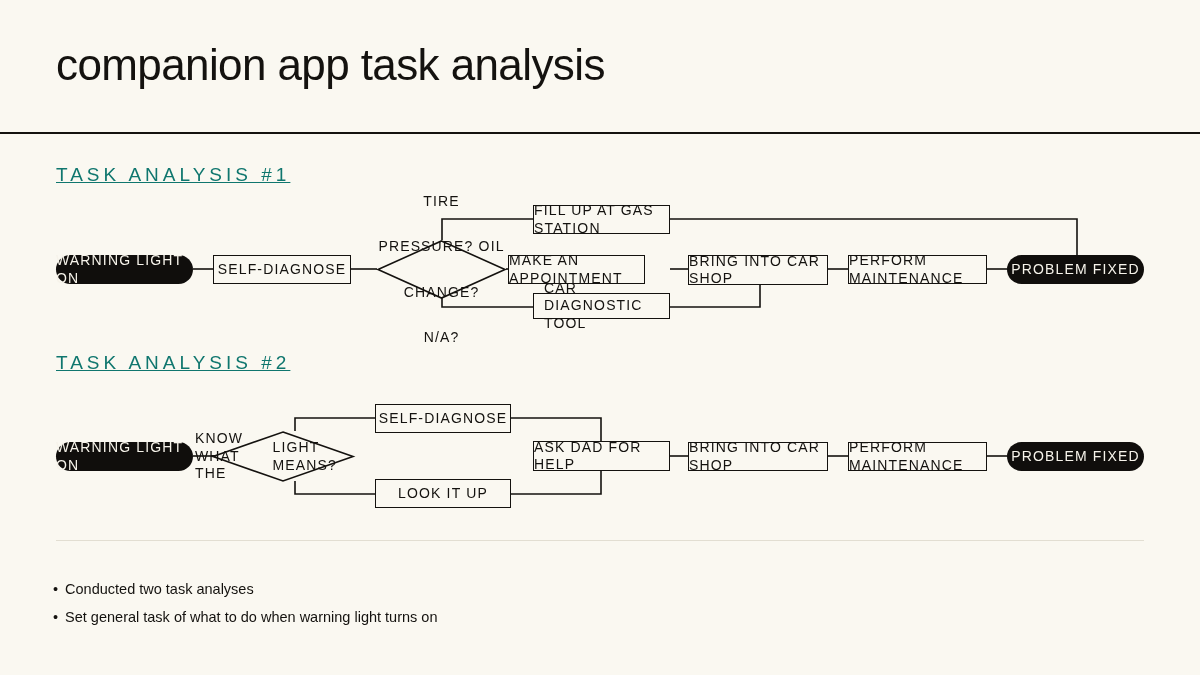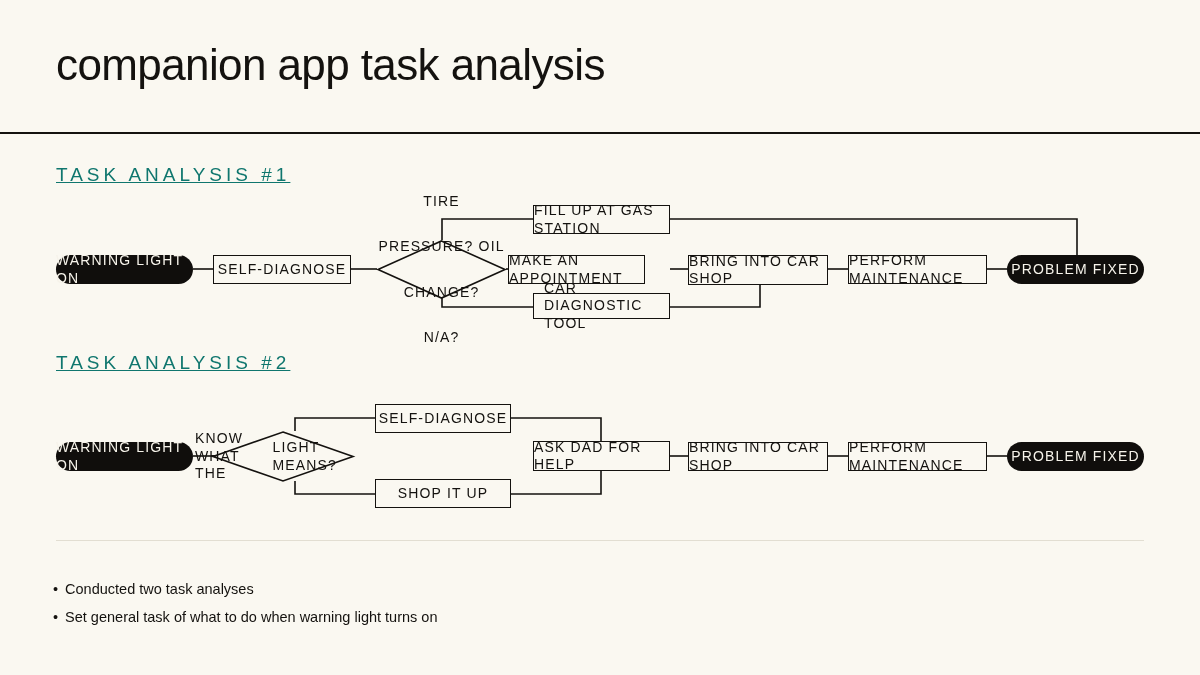--- a/index.html
+++ b/index.html
@@ -215,21 +215,21 @@
     <svg style="left:212px; top:43px;" width="142" height="51" viewBox="0 0 142 51">
       <polygon points="71,1 141,25.5 71,50 1,25.5" fill="#faf8f1" stroke="#14120f" stroke-width="1.6"></polygon>
     </svg>
     <div class="node decision-label" style="left:195px; top:43px; width:142px; height:51px; ">
       <span>KNOW WHAT THE</span>
       <span>LIGHT MEANS?</span>
     </div>
 
     <div class="node process" style="left:375px; top:16px; width:136px; height:29px;">SELF-DIAGNOSE</div>
 
-    <div class="node process" style="left:375px; top:91px; width:136px; height:29px;">SHOP IT UP</div>
+    <div class="node process" style="left:375px; top:91px; width:136px; height:29px;">LOOK IT UP</div>
 
     <div class="node process" style="left:533px; top:53px; width:137px; height:30px;">ASK DAD FOR HELP</div>
 
     <div class="node process" style="left:688px; top:54px; width:140px; height:29px;">BRING INTO CAR SHOP</div>
 
     <div class="node process" style="left:848px; top:54px; width:139px; height:29px;">PERFORM MAINTENANCE</div>
 
     <div class="node terminal" style="left:1007px; top:54px; width:137px; height:29px;">PROBLEM FIXED</div>
   </div>
 

